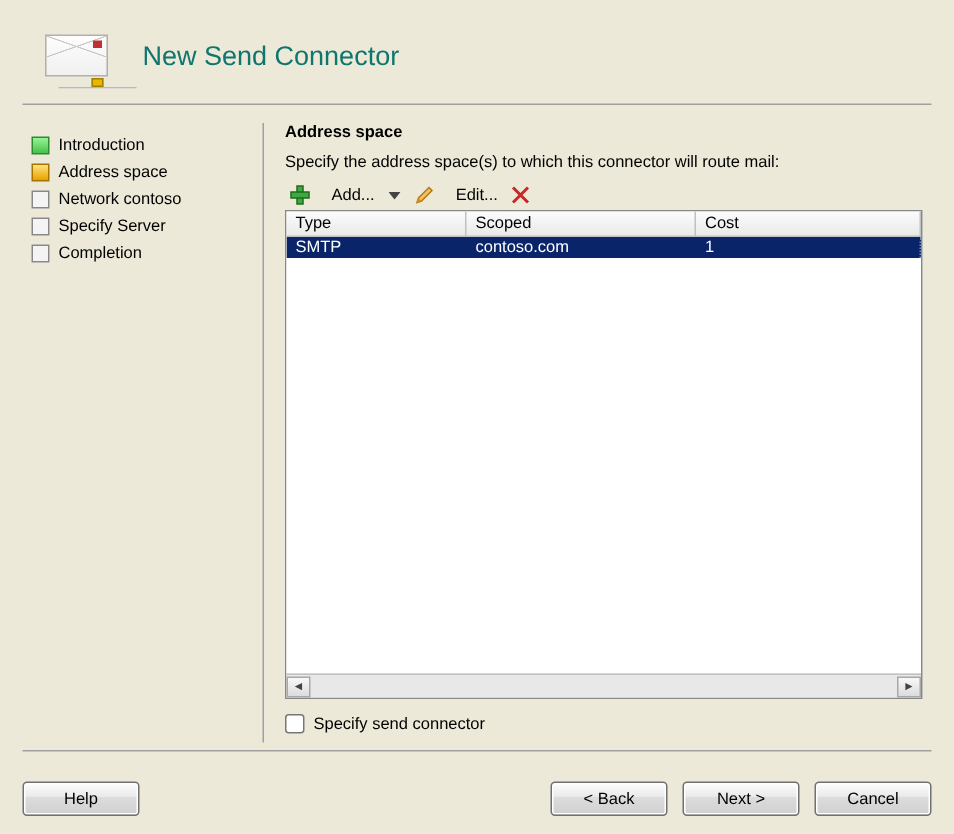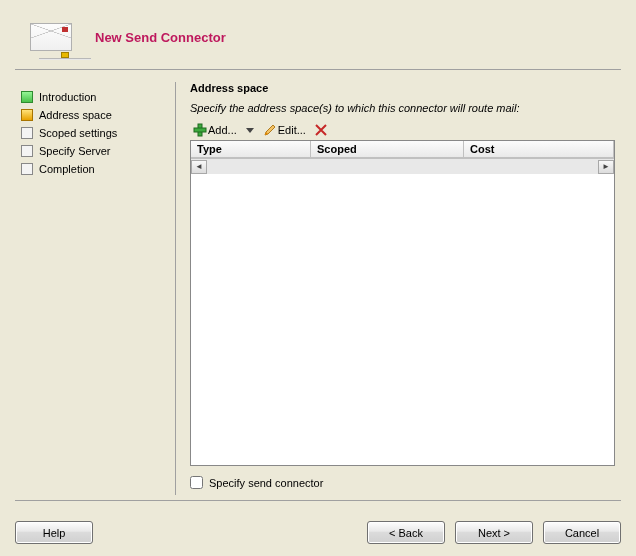--- a/index.html
+++ b/index.html
@@ -48,23 +48,23 @@
     background: linear-gradient(to bottom right, transparent 48%, #c8c8c8 49%, #c8c8c8 51%, transparent 52%),
                 linear-gradient(to bottom left, transparent 48%, #c8c8c8 49%, #c8c8c8 51%, transparent 52%);
   }
   .stamp {
     position: absolute;
     top: 3px; right: 3px;
     width: 6px; height: 5px;
     background: #c03030;
   }
   .header-title {
-    font-size: 13px;
-    font-weight: bold;
-    color: #be185d;
+    font-size: 18px;
+    font-weight: normal;
+    color: #0f766e;
     padding-left: 8px;
   }
   .stand {
     position: absolute;
     left: 46px;
     top: 42px;
     width: 8px;
     height: 6px;
     background: #e8b800;
     border: 1px solid #a37f00;
@@ -116,53 +116,51 @@
     padding-right: 6px;
     display: flex;
     flex-direction: column;
   }
   .section-title {
     font-weight: bold;
     margin-bottom: 8px;
   }
   .section-desc {
     margin-bottom: 6px;
-    font-style: italic;
   }
   .toolbar {
     display: flex;
     align-items: center;
     gap: 3px;
     padding: 2px 0;
   }
   .tb-btn {
     display: flex;
     align-items: center;
-    gap: 1px;
+    gap: 14px;
     padding: 1px 3px;
     cursor: default;
   }
   .add-icon svg, .edit-icon svg, .delete-icon svg, .dropdown-arrow svg { display: block; }
   .list {
     border: 1px solid #888;
     background: #fff;
     flex: 1;
     display: flex;
     flex-direction: column;
     margin-bottom: 10px;
   }
   .list-head {
     display: flex;
     background: linear-gradient(to bottom,#fcfcfc,#e8e8e8);
   }
   .list-head > div {
     padding: 2px 6px;
     border-right: 1px solid #c0c0c0;
     border-bottom: 1px solid #c0c0c0;
-    font-weight: bold;
   }
   .col-type { width: 120px; }
   .col-addr { flex: 1; }
   .col-cost { width: 150px; }
   .list-body {
     flex: 1;
     background: #fff;
     overflow: hidden;
   }
   .row {
@@ -242,21 +240,21 @@
       <div class="step">
         <span class="step-icon done"></span>
         <span>Introduction</span>
       </div>
       <div class="step">
         <span class="step-icon current"></span>
         <span>Address space</span>
       </div>
       <div class="step">
         <span class="step-icon"></span>
-        <span>Scoped settings</span>
+        <span>Network contoso</span>
       </div>
       <div class="step">
         <span class="step-icon"></span>
         <span>Specify Server</span>
       </div>
       <div class="step">
         <span class="step-icon"></span>
         <span>Completion</span>
       </div>
     </div>
@@ -298,20 +296,27 @@
             </svg>
           </span>
         </div>
       </div>
 
       <div class="list">
         <div class="list-head">
           <div class="col-type">Type</div>
           <div class="col-addr">Scoped</div>
           <div class="col-cost">Cost</div>
+        </div>
+        <div class="list-body">
+          <div class="row selected">
+            <div class="col-type">SMTP</div>
+            <div class="col-addr">contoso.com</div>
+            <div class="col-cost">1</div>
+          </div>
         </div>
         <div class="hscroll">
           <div class="hscroll-btn">◄</div>
           <div class="hscroll-btn">►</div>
         </div>
       </div>
 
       <div class="scoped">
         <input type="checkbox" style="">
         <span>Specify send connector</span>

